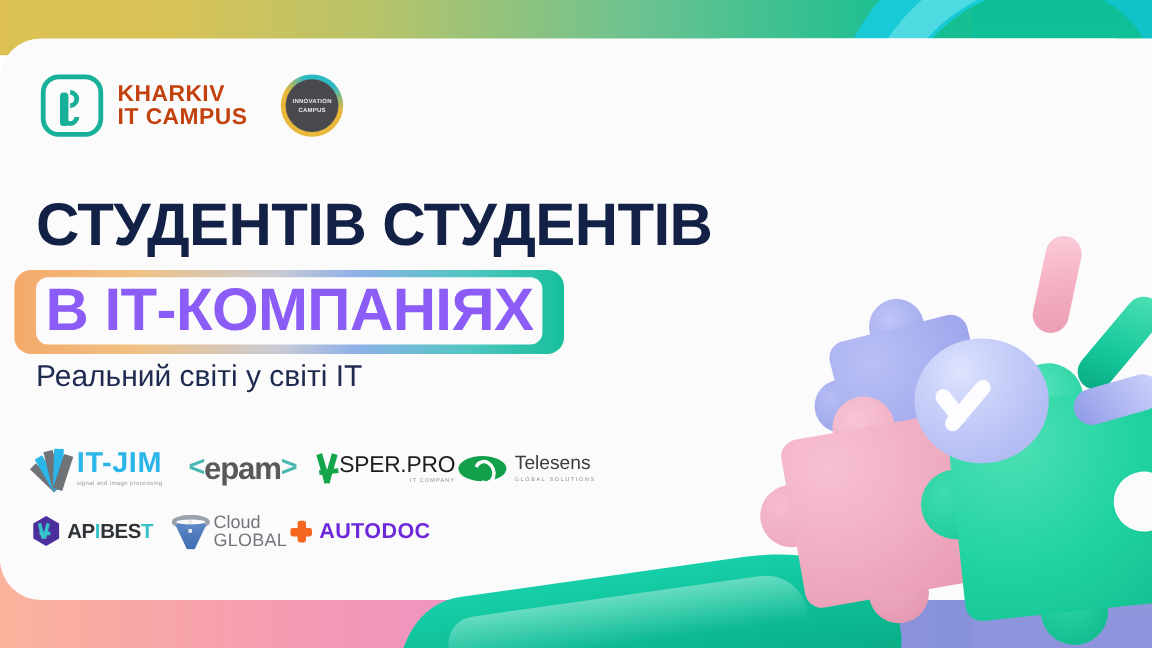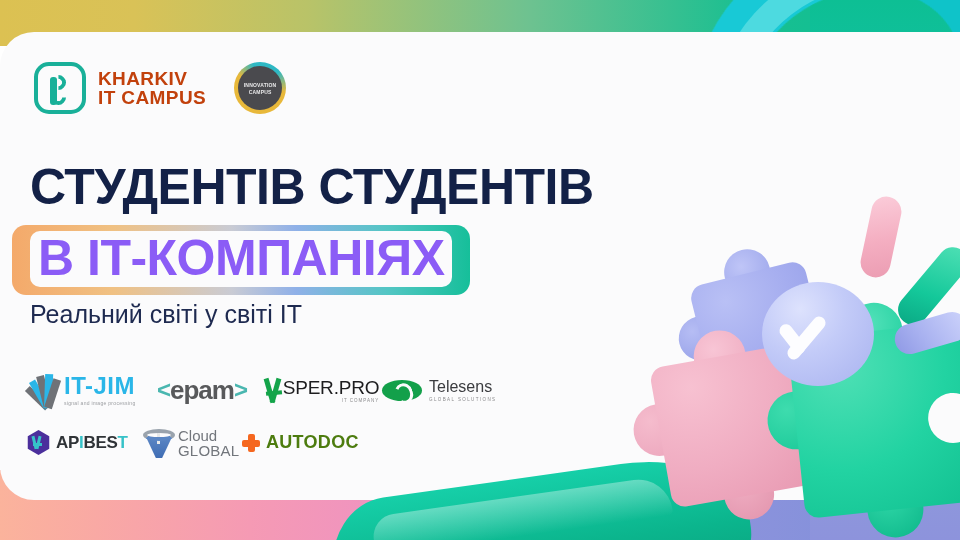--- a/index.html
+++ b/index.html
@@ -325,21 +325,21 @@
   .cw-txt { line-height:1; }
   .cw-txt .t1 { font-size:15px; color:#72767c; }
   .cw-txt .t2 { font-size:15px; color:#72767c; letter-spacing:.2px; }
 
   
   .l-ad { width:110px; }
   .ad-plus { width:18px; height:18px; position:relative; flex:none; margin-right:6px; }
   .ad-plus span { position:absolute; background:#f5671f; border-radius:2px; }
   .ad-plus .h { left:0; top:6px; width:18px; height:7px; }
   .ad-plus .v { left:6px; top:0; width:7px; height:18px; }
-  .ad-txt { font-size:18px; font-weight:bold; color:#4d7c0f; letter-spacing:.3px; }
+  .ad-txt { font-size:18px; font-weight:bold; color:#6d28d9; letter-spacing:.3px; }
 </style>
 </head>
 <body>
 
 <div id="bg">
   <div class="bg-top"></div>
   <div class="bg-bottom"></div>
   <div class="bg-right"></div>
 
   <div class="ribbon-green"></div>

